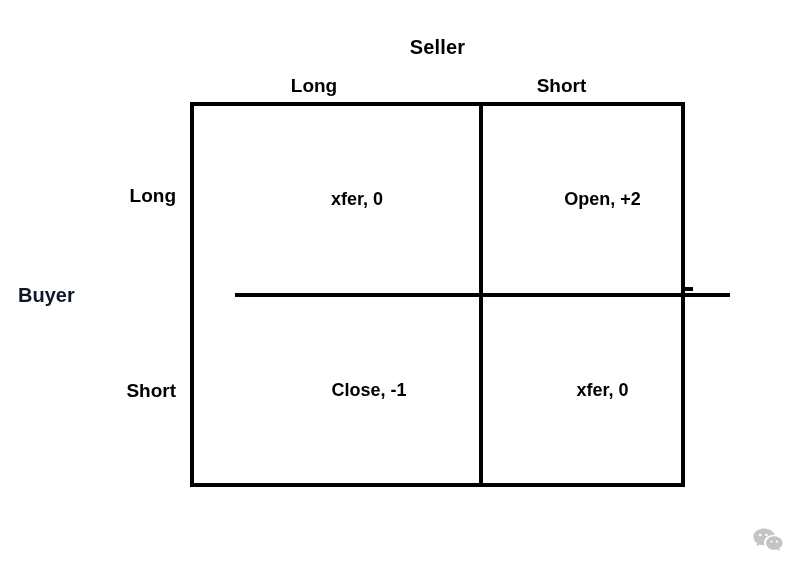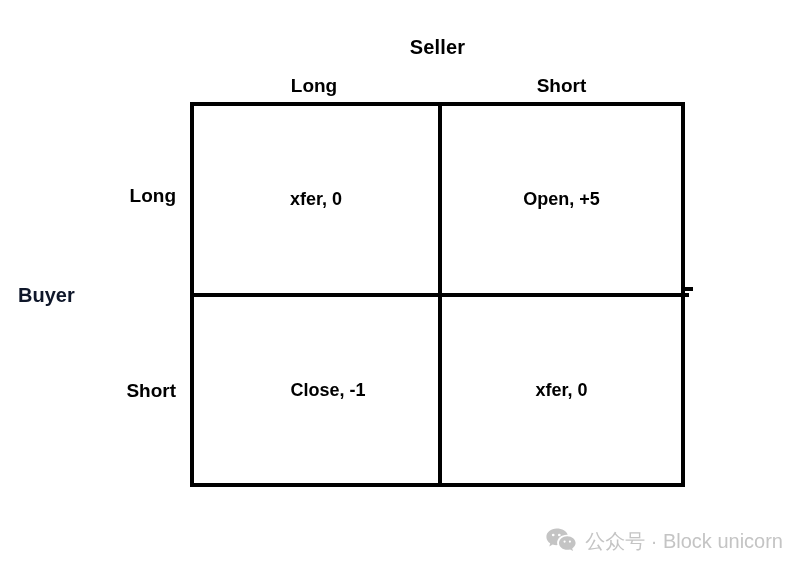--- a/index.html
+++ b/index.html
@@ -70,20 +70,21 @@
   
   .matrix {
     position: absolute;
     left: 190px;
     top: 102px;
     width: 495px;
     height: 385px;
     box-sizing: border-box;
     border: 4px solid #000000;
     background: #ffffff;
+    padding-left: 41px;
   }
   .matrix-inner {
     position: relative;
     width: 100%;
     height: 100%;
   }
   .v-divider {
     position: absolute;
     left: 244px;
     top: 0;
@@ -157,32 +158,31 @@
 
 <div class="row-head r0">Long</div>
 <div class="row-head r1">Short</div>
 
 <div class="matrix">
   <div class="matrix-inner">
     <div class="v-divider"></div>
     <div class="h-divider"></div>
 
     <div class="cell r0c0">xfer, 0</div>
-    <div class="cell r0c1">Open, +5</div>
+    <div class="cell r0c1">Open, +2</div>
     <div class="cell r1c0">Close, -1</div>
     <div class="cell r1c1">xfer, 0</div>
   </div>
 </div>
 <div class="h-overshoot"></div>
 
 <div class="watermark">
   <span class="wm-icon-wrap">
     <svg class="wm-icon" viewBox="0 0 30 26" xmlns="http://www.w3.org/2000/svg" aria-hidden="true">
       <path fill="#c4c4c4" d="M10.6 0.6C4.9 0.6 0.4 4.3 0.4 8.9c0 2.6 1.5 4.9 3.8 6.4L3.3 18.4l3.4-1.8c1.2 0.35 2.5 0.55 3.9 0.55 0.3 0 0.6-0.01 0.9-0.03-0.25-0.73-0.38-1.5-0.38-2.28 0-4.45 4.3-8.05 9.6-8.05 0.33 0 0.66 0.015 0.98 0.045C20.7 3.35 16.2 0.6 10.6 0.6z"></path>
       <circle fill="#ffffff" cx="7.2" cy="7.0" r="1.35"></circle>
       <circle fill="#ffffff" cx="13.3" cy="7.0" r="1.35"></circle>
       <path fill="#c4c4c4" d="M29.6 15.0c0-3.75-3.7-6.8-8.3-6.8s-8.3 3.05-8.3 6.8c0 3.75 3.7 6.8 8.3 6.8 1.0 0 1.95-0.14 2.84-0.4l2.85 1.5-0.77-2.5c1.95-1.25 3.38-3.15 3.38-5.4z"></path>
       <circle fill="#ffffff" cx="18.6" cy="13.6" r="1.1"></circle>
       <circle fill="#ffffff" cx="23.9" cy="13.6" r="1.1"></circle>
     </svg>
   </span>
-  <span class="wm-text">公众号 · Block unicorn</span>
 </div>
 
 </body></html>

